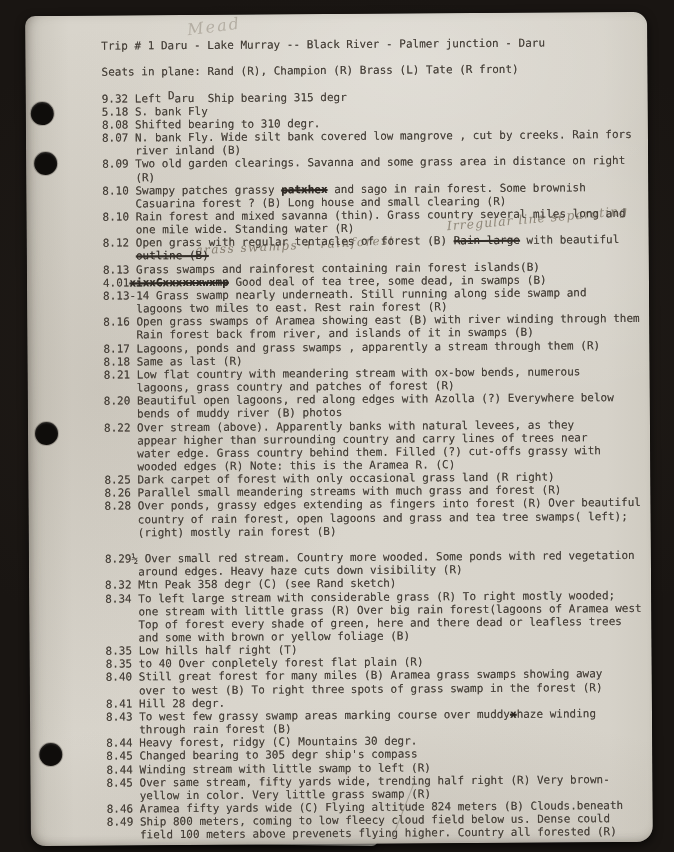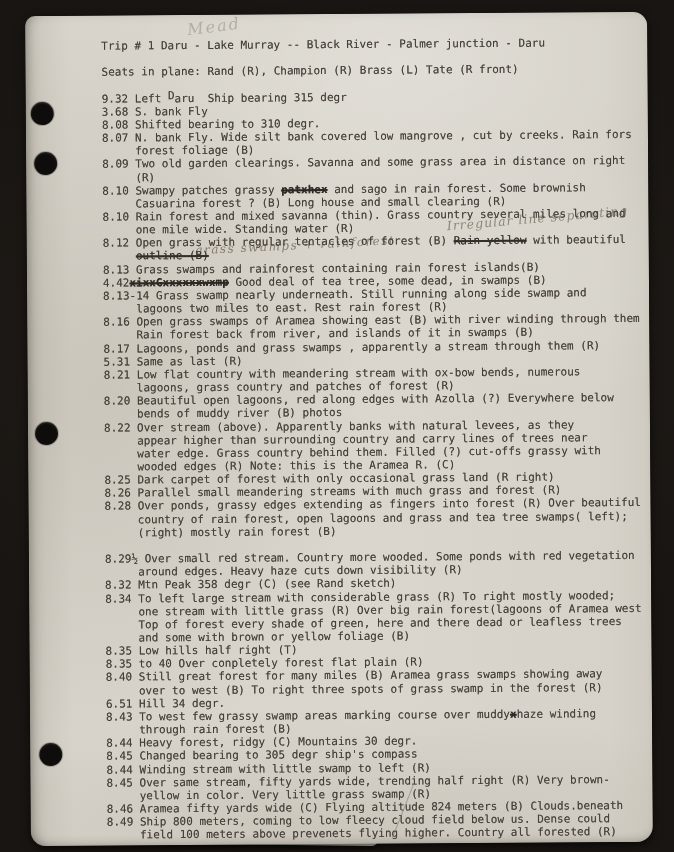--- a/index.html
+++ b/index.html
@@ -82,40 +82,40 @@
   <div class="hand hand-margin">Irregular line separating</div>
   <div class="hand hand-inline">grass swamps + rainforest</div>
 
   <div class="textblock">
     <div class="line">Trip # 1 Daru - Lake Murray -- Black River - Palmer junction - Daru</div>
     <div class="line blank"></div>
     <div class="line">Seats in plane: Rand (R), Champion (R) Brass (L) Tate (R front)</div>
     <div class="line blank"></div>
     <div id="entries">
         <div class="line"><span>9.32 Left </span><span class="sup">D</span><span>aru  Ship bearing 315 degr</span></div>
-        <div class="line"><span>3.68 S. bank Fly</span></div>
+        <div class="line"><span>5.18 S. bank Fly</span></div>
         <div class="line"><span>8.08 Shifted bearing to 310 degr.</span></div>
         <div class="line"><span>8.07 N. bank Fly. Wide silt bank covered low mangrove , cut by creeks. Rain fors</span></div>
-        <div class="line cont"><span>forest foliage (B)</span></div>
+        <div class="line cont"><span>river inland (B)</span></div>
         <div class="line"><span>8.09 Two old garden clearings. Savanna and some grass area in distance on right</span></div>
         <div class="line cont"><span>(R)</span></div>
         <div class="line"><span>8.10 Swampy patches grassy </span><span class="st b">patxhex</span><span> and sago in rain forest. Some brownish</span></div>
         <div class="line cont"><span>Casuarina forest ? (B) Long house and small clearing (R)</span></div>
         <div class="line"><span>8.10 Rain forest and mixed savanna (thin). Grass country several miles long and</span></div>
         <div class="line cont"><span>one mile wide. Standing water (R)</span></div>
-        <div class="line"><span>8.12 Open grass with regular tentacles of forest (B) </span><span class="st">Rain yellow</span><span> with beautiful</span></div>
+        <div class="line"><span>8.12 Open grass with regular tentacles of forest (B) </span><span class="st">Rain large</span><span> with beautiful</span></div>
         <div class="line cont"><span class="st">outline (B)</span></div>
         <div class="line"><span>8.13 Grass swamps and rainforest containing rain forest islands(B)</span></div>
-        <div class="line"><span>4.42</span><span class="st b">xixxGxxxxxxwxmp</span><span> Good deal of tea tree, some dead, in swamps (B)</span></div>
+        <div class="line"><span>4.01</span><span class="st b">xixxGxxxxxxwxmp</span><span> Good deal of tea tree, some dead, in swamps (B)</span></div>
         <div class="line"><span>8.13-14 Grass swamp nearly underneath. Still running along side swamp and</span></div>
         <div class="line cont"><span>lagoons two miles to east. Rest rain forest (R)</span></div>
         <div class="line"><span>8.16 Open grass swamps of Aramea showing east (B) with river winding through them</span></div>
         <div class="line cont"><span>Rain forest back from river, and islands of it in swamps (B)</span></div>
         <div class="line"><span>8.17 Lagoons, ponds and grass swamps , apparently a stream through them (R)</span></div>
-        <div class="line"><span>5.31 Same as last (R)</span></div>
+        <div class="line"><span>8.18 Same as last (R)</span></div>
         <div class="line"><span>8.21 Low flat country with meandering stream with ox-bow bends, numerous</span></div>
         <div class="line cont"><span>lagoons, grass country and patches of forest (R)</span></div>
         <div class="line"><span>8.20 Beautiful open lagoons, red along edges with Azolla (?) Everywhere below</span></div>
         <div class="line cont"><span>bends of muddy river (B) photos</span></div>
         <div class="line"><span>8.22 Over stream (above). Apparently banks with natural levees, as they</span></div>
         <div class="line cont"><span>appear higher than surrounding country and carry lines of trees near</span></div>
         <div class="line cont"><span>water edge. Grass country behind them. Filled (?) cut-offs grassy with</span></div>
         <div class="line cont"><span>wooded edges (R) Note: this is the Aramea R. (C)</span></div>
         <div class="line"><span>8.25 Dark carpet of forest with only occasional grass land (R right)</span></div>
         <div class="line"><span>8.26 Parallel small meandering streams with much grass and forest (R)</span></div>
@@ -127,21 +127,21 @@
         <div class="line cont"><span>around edges. Heavy haze cuts down visibility (R)</span></div>
         <div class="line"><span>8.32 Mtn Peak 358 degr (C) (see Rand sketch)</span></div>
         <div class="line"><span>8.34 To left large stream with considerable grass (R) To right mostly wooded;</span></div>
         <div class="line cont"><span>one stream with little grass (R) Over big rain forest(lagoons of Aramea west</span></div>
         <div class="line cont"><span>Top of forest every shade of green, here and there dead or leafless trees</span></div>
         <div class="line cont"><span>and some with brown or yellow foliage (B)</span></div>
         <div class="line"><span>8.35 Low hills half right (T)</span></div>
         <div class="line"><span>8.35 to 40 Over conpletely forest flat plain (R)</span></div>
         <div class="line"><span>8.40 Still great forest for many miles (B) Aramea grass swamps showing away</span></div>
         <div class="line cont"><span>over to west (B) To right three spots of grass swamp in the forest (R)</span></div>
-        <div class="line"><span>6.51 Hill 34 degr.</span></div>
+        <div class="line"><span>8.41 Hill 28 degr.</span></div>
         <div class="line"><span>8.43 To west few grassy swamp areas marking course over muddy</span><span class="st b">x</span><span>haze winding</span></div>
         <div class="line cont"><span>through rain forest (B)</span></div>
         <div class="line"><span>8.44 Heavy forest, ridgy (C) Mountains 30 degr.</span></div>
         <div class="line"><span>8.45 Changed bearing to 305 degr ship's compass</span></div>
         <div class="line"><span>8.44 Winding stream with little swamp to left (R)</span></div>
         <div class="line"><span>8.45 Over same stream, fifty yards wide, trending half right (R) Very brown-</span></div>
         <div class="line cont"><span>yellow in color. Very little grass swamp (R)</span></div>
         <div class="line"><span>8.46 Aramea fifty yards wide (C) Flying altitude 824 meters (B) Clouds.</span><span class="sub">beneath</span></div>
         <div class="line"><span>8.49 Ship 800 meters, coming to low fleecy cloud field below us. Dense could</span></div>
         <div class="line cont"><span>field 100 meters above prevenets flying higher. Country all forested (R)</span></div>

